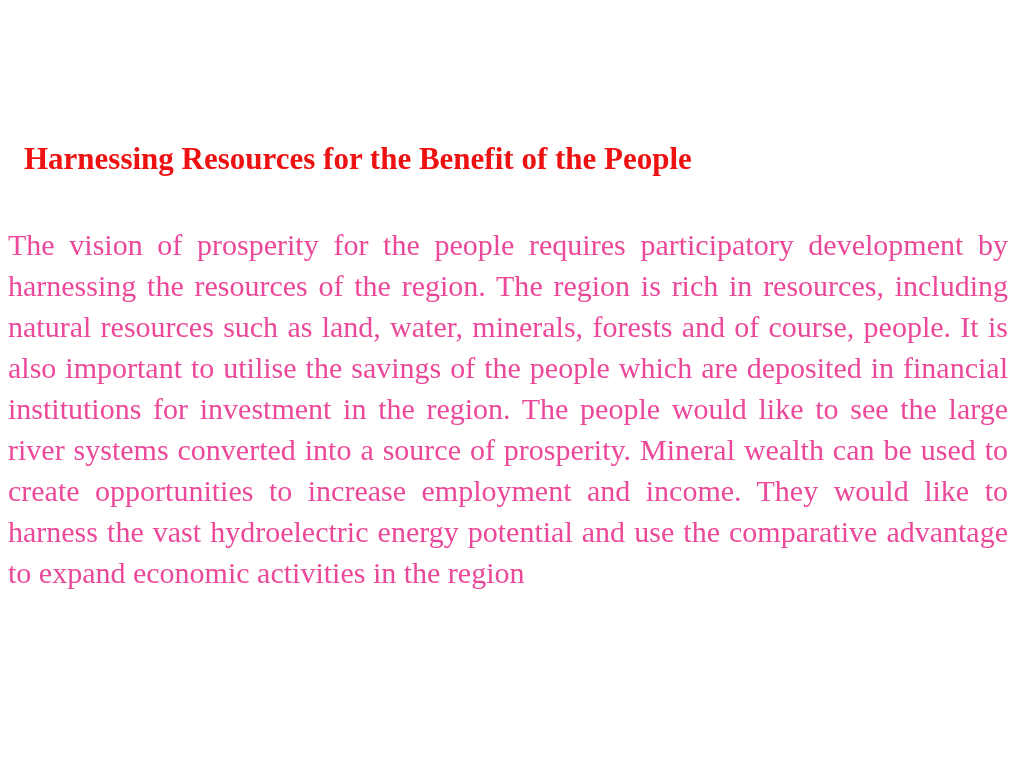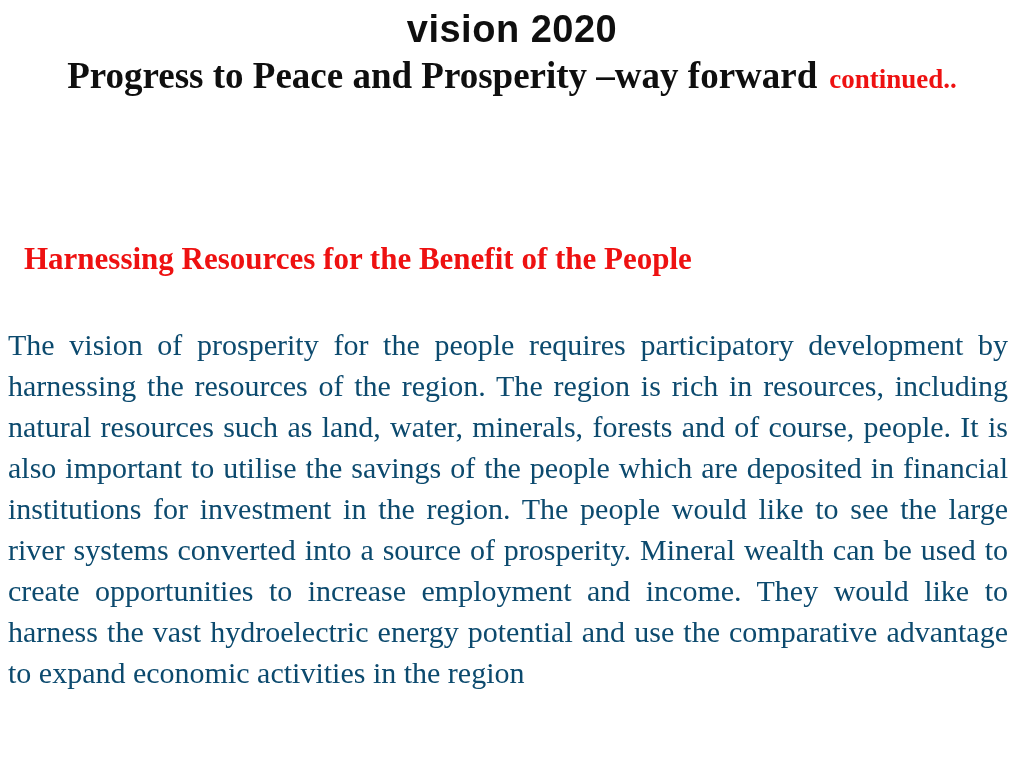--- a/index.html
+++ b/index.html
@@ -48,34 +48,28 @@
     font-size: 31px;
     line-height: 1.1;
     color: #ee1111;
   }
   .body-paragraph {
     margin: 48px 16px 0 8px;
     font-family: "Liberation Serif", serif;
     font-weight: normal;
     font-size: 30px;
     line-height: 41px;
-    color: #0c4a6e;
+    color: #ec4899;
     text-align: justify;
     text-align-last: left;
   }
 </style>
 </head>
 <body>
 
 <div class="slide">
 
-  <div class="header">
-    <div class="slide-title">vision 2020</div>
-    <div class="slide-subtitle">
-      <span>Progress to Peace and Prosperity –way forward</span><span class="subtitle-continued">continued..</span>
-    </div>
-  </div>
 
   <div class="section-heading">Harnessing Resources for the Benefit of the People</div>
 
   <div class="body-paragraph">The vision of prosperity for the people requires participatory development by harnessing the resources of the region. The region is rich in resources, including natural resources such as land, water, minerals, forests and of course, people. It is also important to utilise the savings of the people which are deposited in financial institutions for investment in the region. The people would like to see the large river systems converted into a source of prosperity. Mineral wealth can be used to create opportunities to increase employment and income. They would like to harness the vast hydroelectric energy potential and use the comparative advantage to expand economic activities in the region</div>
 
 </div>
 
 </body></html>

